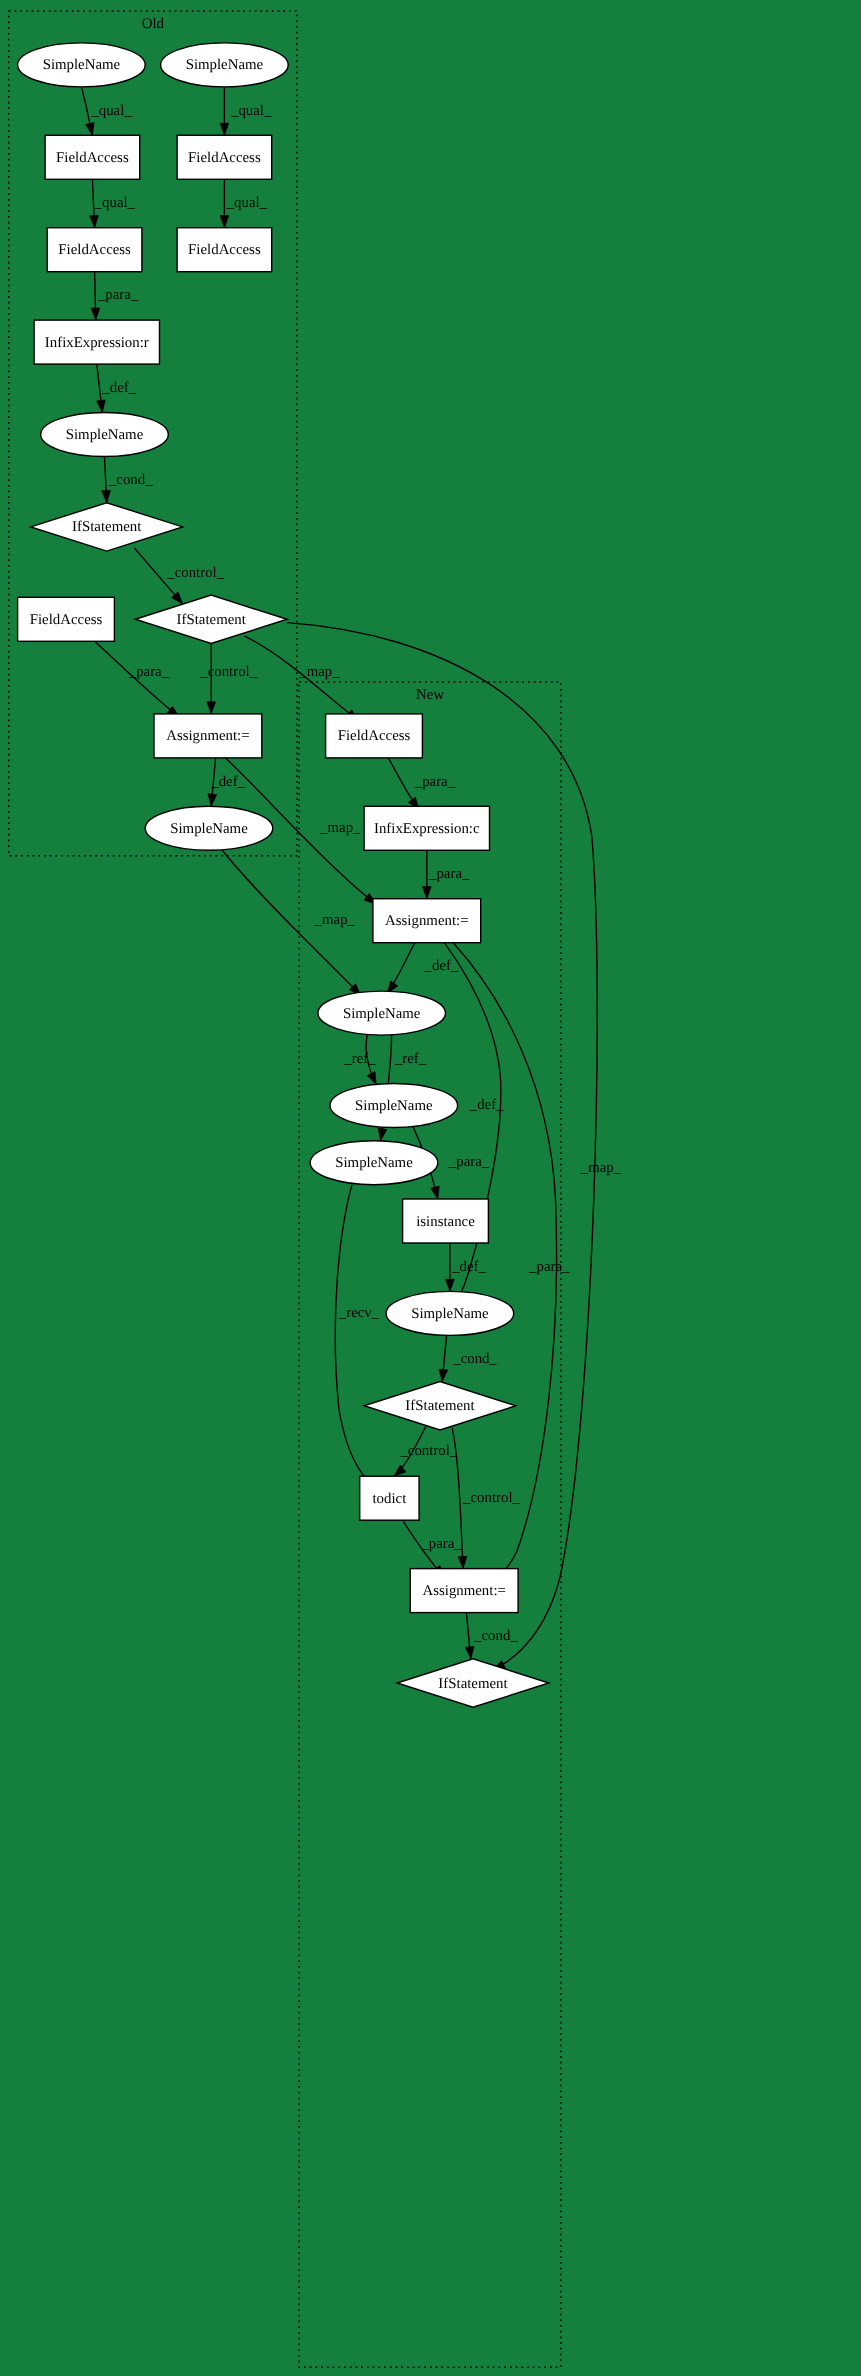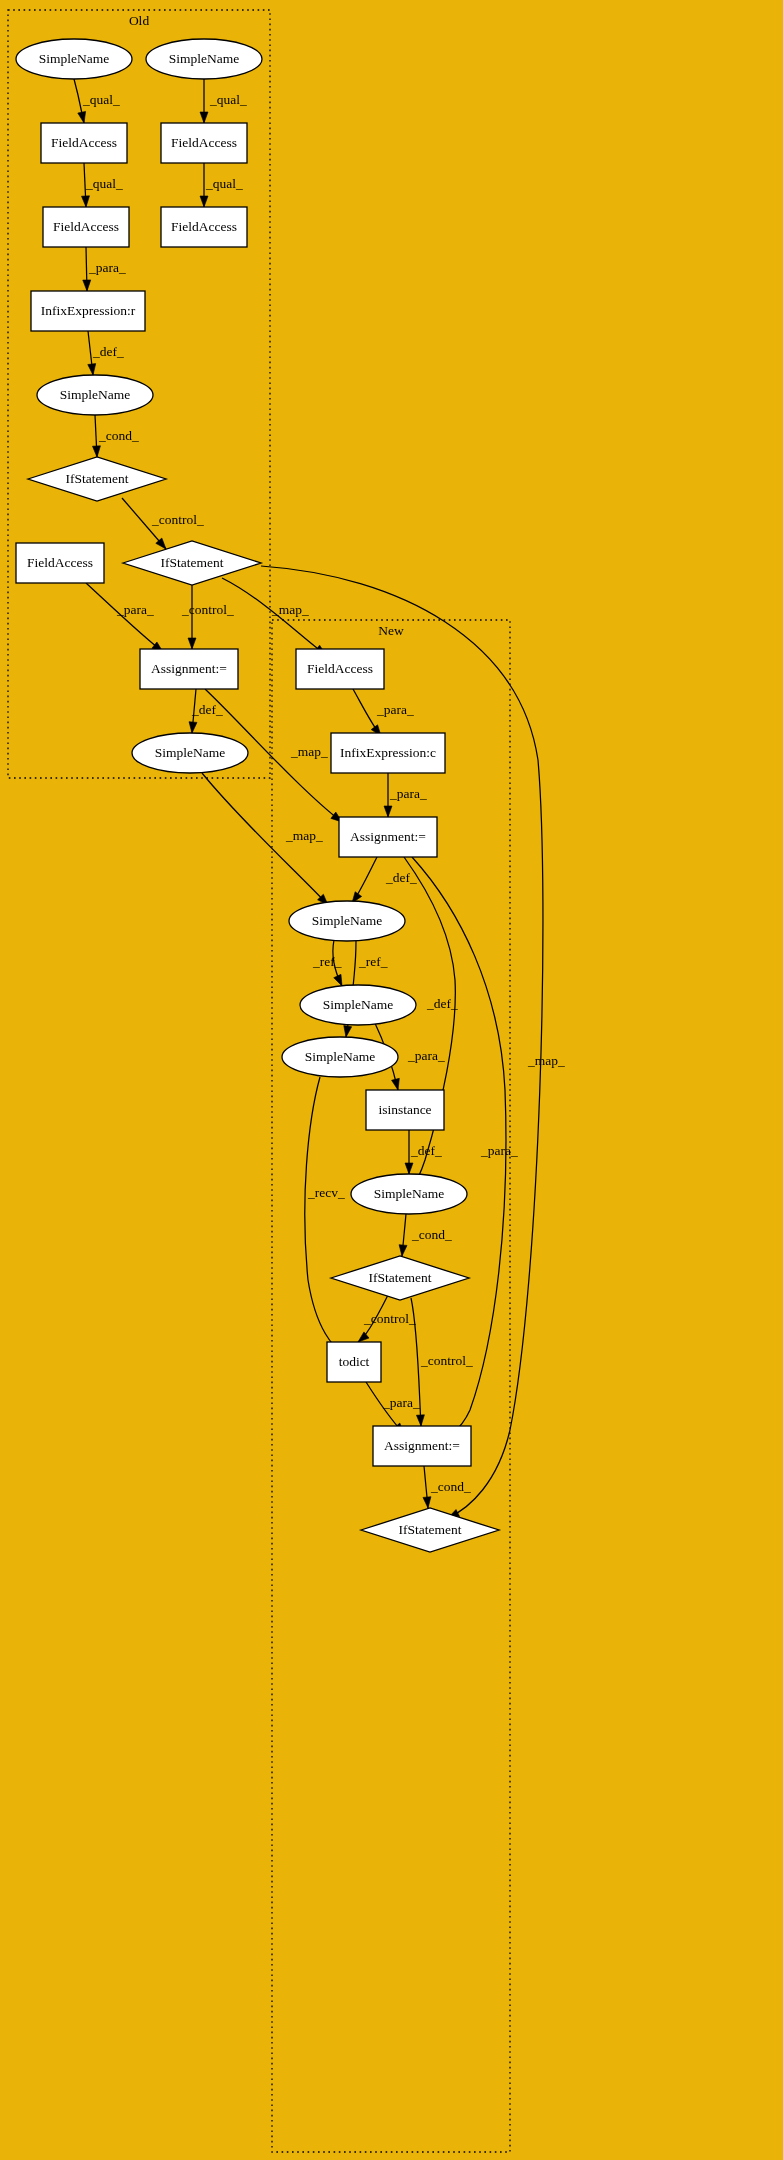--- a/index.html
+++ b/index.html
@@ -4,21 +4,21 @@
 <style>
   html, body {
     margin: 0;
     padding: 0;
     background: #ffffff;
   }
   #canvas-wrap {
     width: 783px;
     height: 2160px;
     position: relative;
-    background: #eab308;
+    background: #15803d;
     font-family: "Liberation Serif", "DejaVu Serif", serif;
   }
   svg#graph {
     display: block;
     width: 783px;
     height: 2160px;
   }
   .node-shape {
     fill: #ffffff;
     stroke: #000000;

